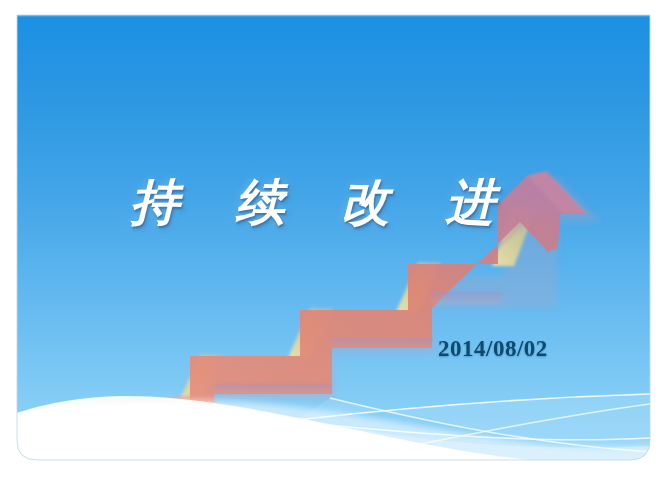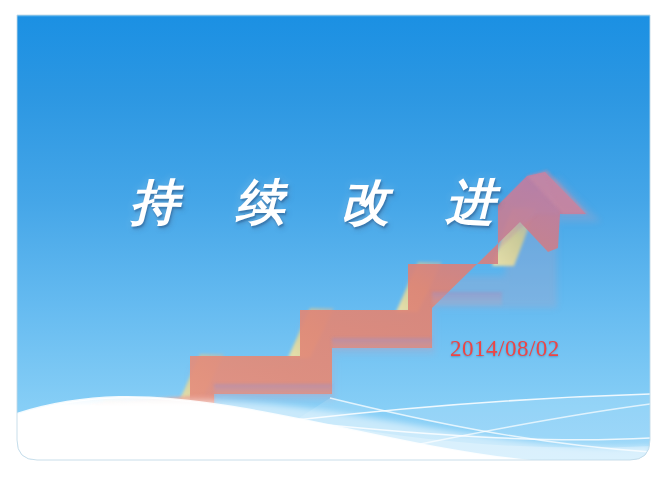--- a/index.html
+++ b/index.html
@@ -54,27 +54,27 @@
     line-height: 62px;
     white-space: nowrap;
     text-shadow:
        1px 2px 2px rgba(40,90,140,0.55),
        2px 3px 5px rgba(40,90,140,0.35),
        0 0 8px rgba(255,255,255,0.25);
   }
 
   #date-text {
     position: absolute;
-    left: 450px;
+    left: 438px;
     top: 336px;
     font-family: "Liberation Serif", "DejaVu Serif", serif;
     font-size: 23px;
-    font-weight: normal;
+    font-weight: bold;
     font-style: normal;
-    color: #ef4444;
+    color: #0c4a6e;
     letter-spacing: 0.5px;
     white-space: nowrap;
     text-shadow: 0 1px 2px rgba(40,100,150,0.45);
   }
 </style>
 </head>
 <body>
 
 <div id="slide-canvas">
 

